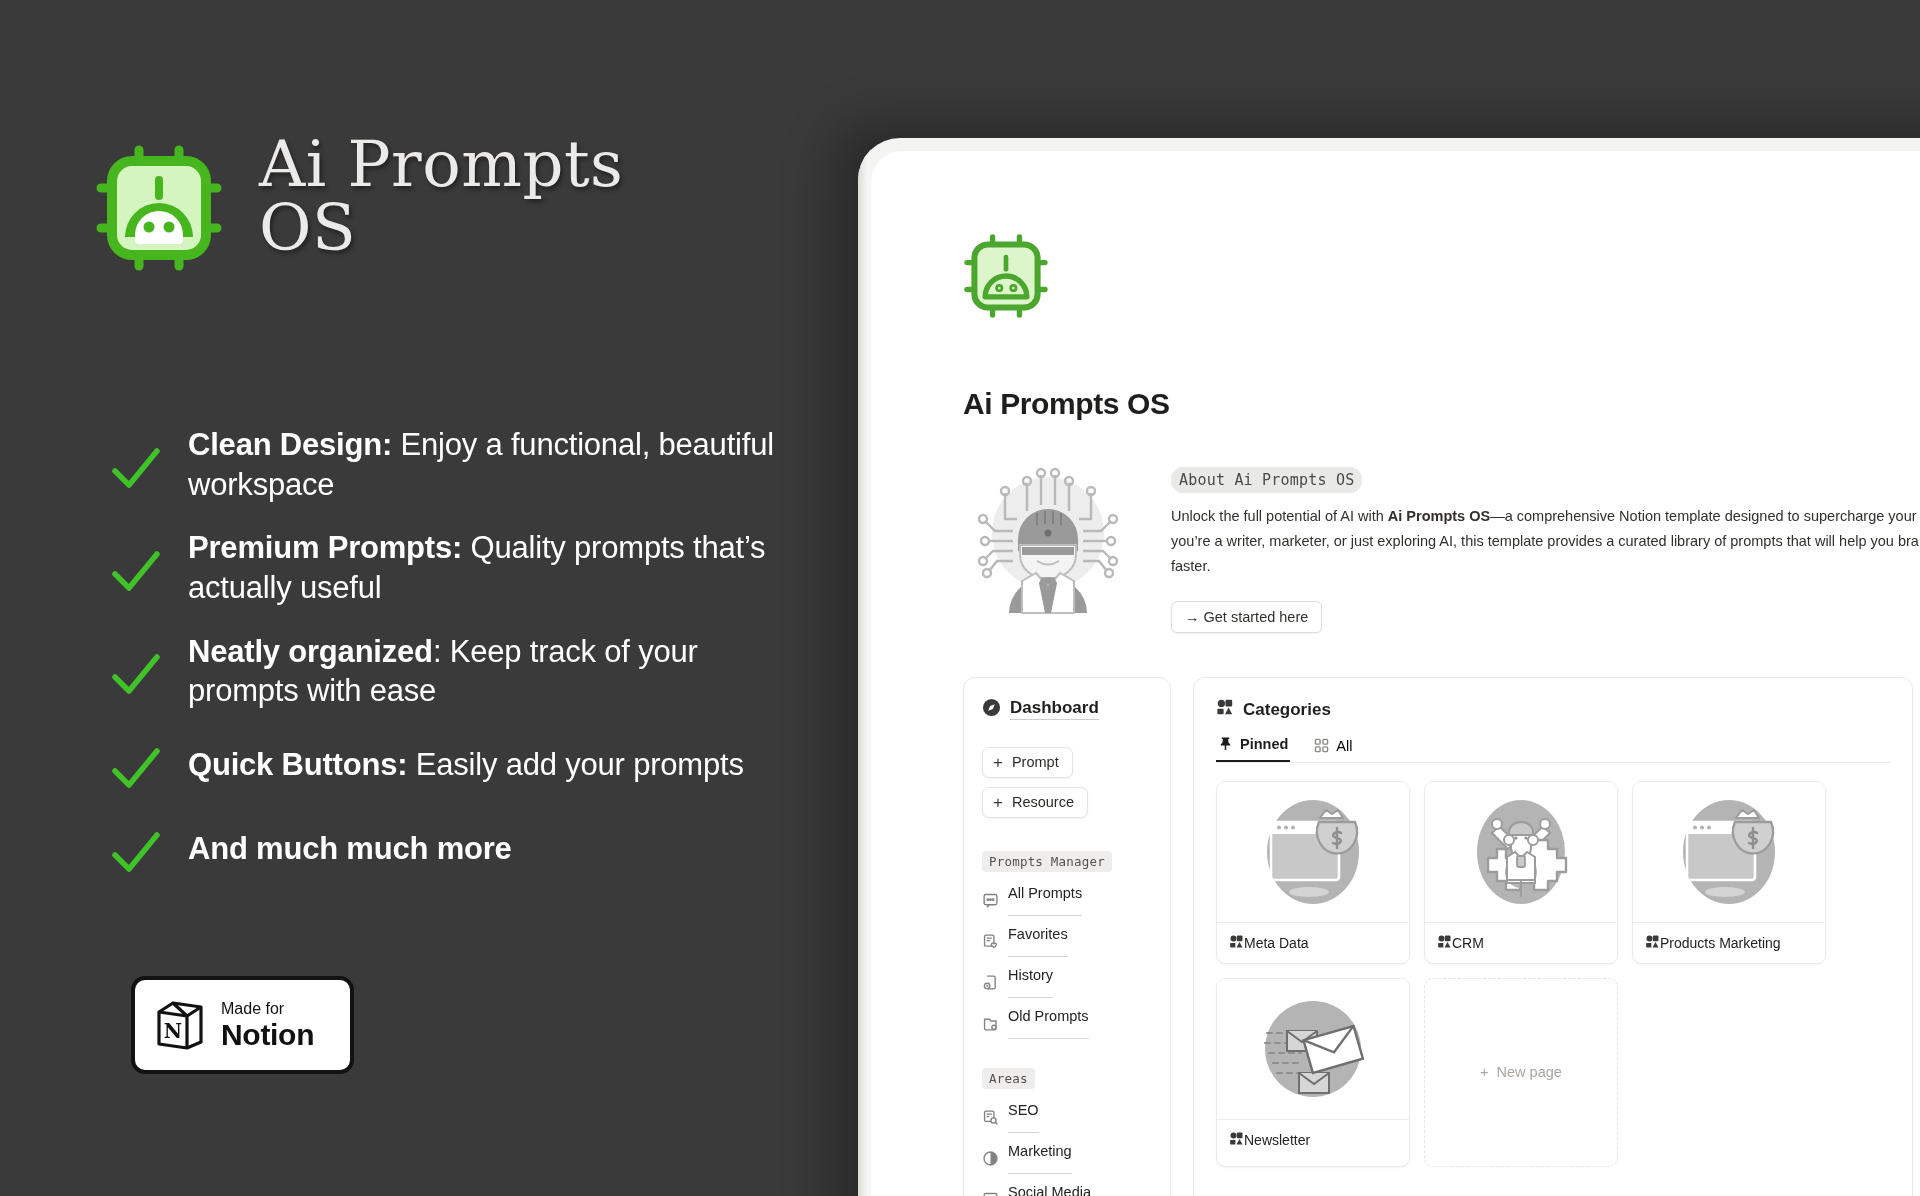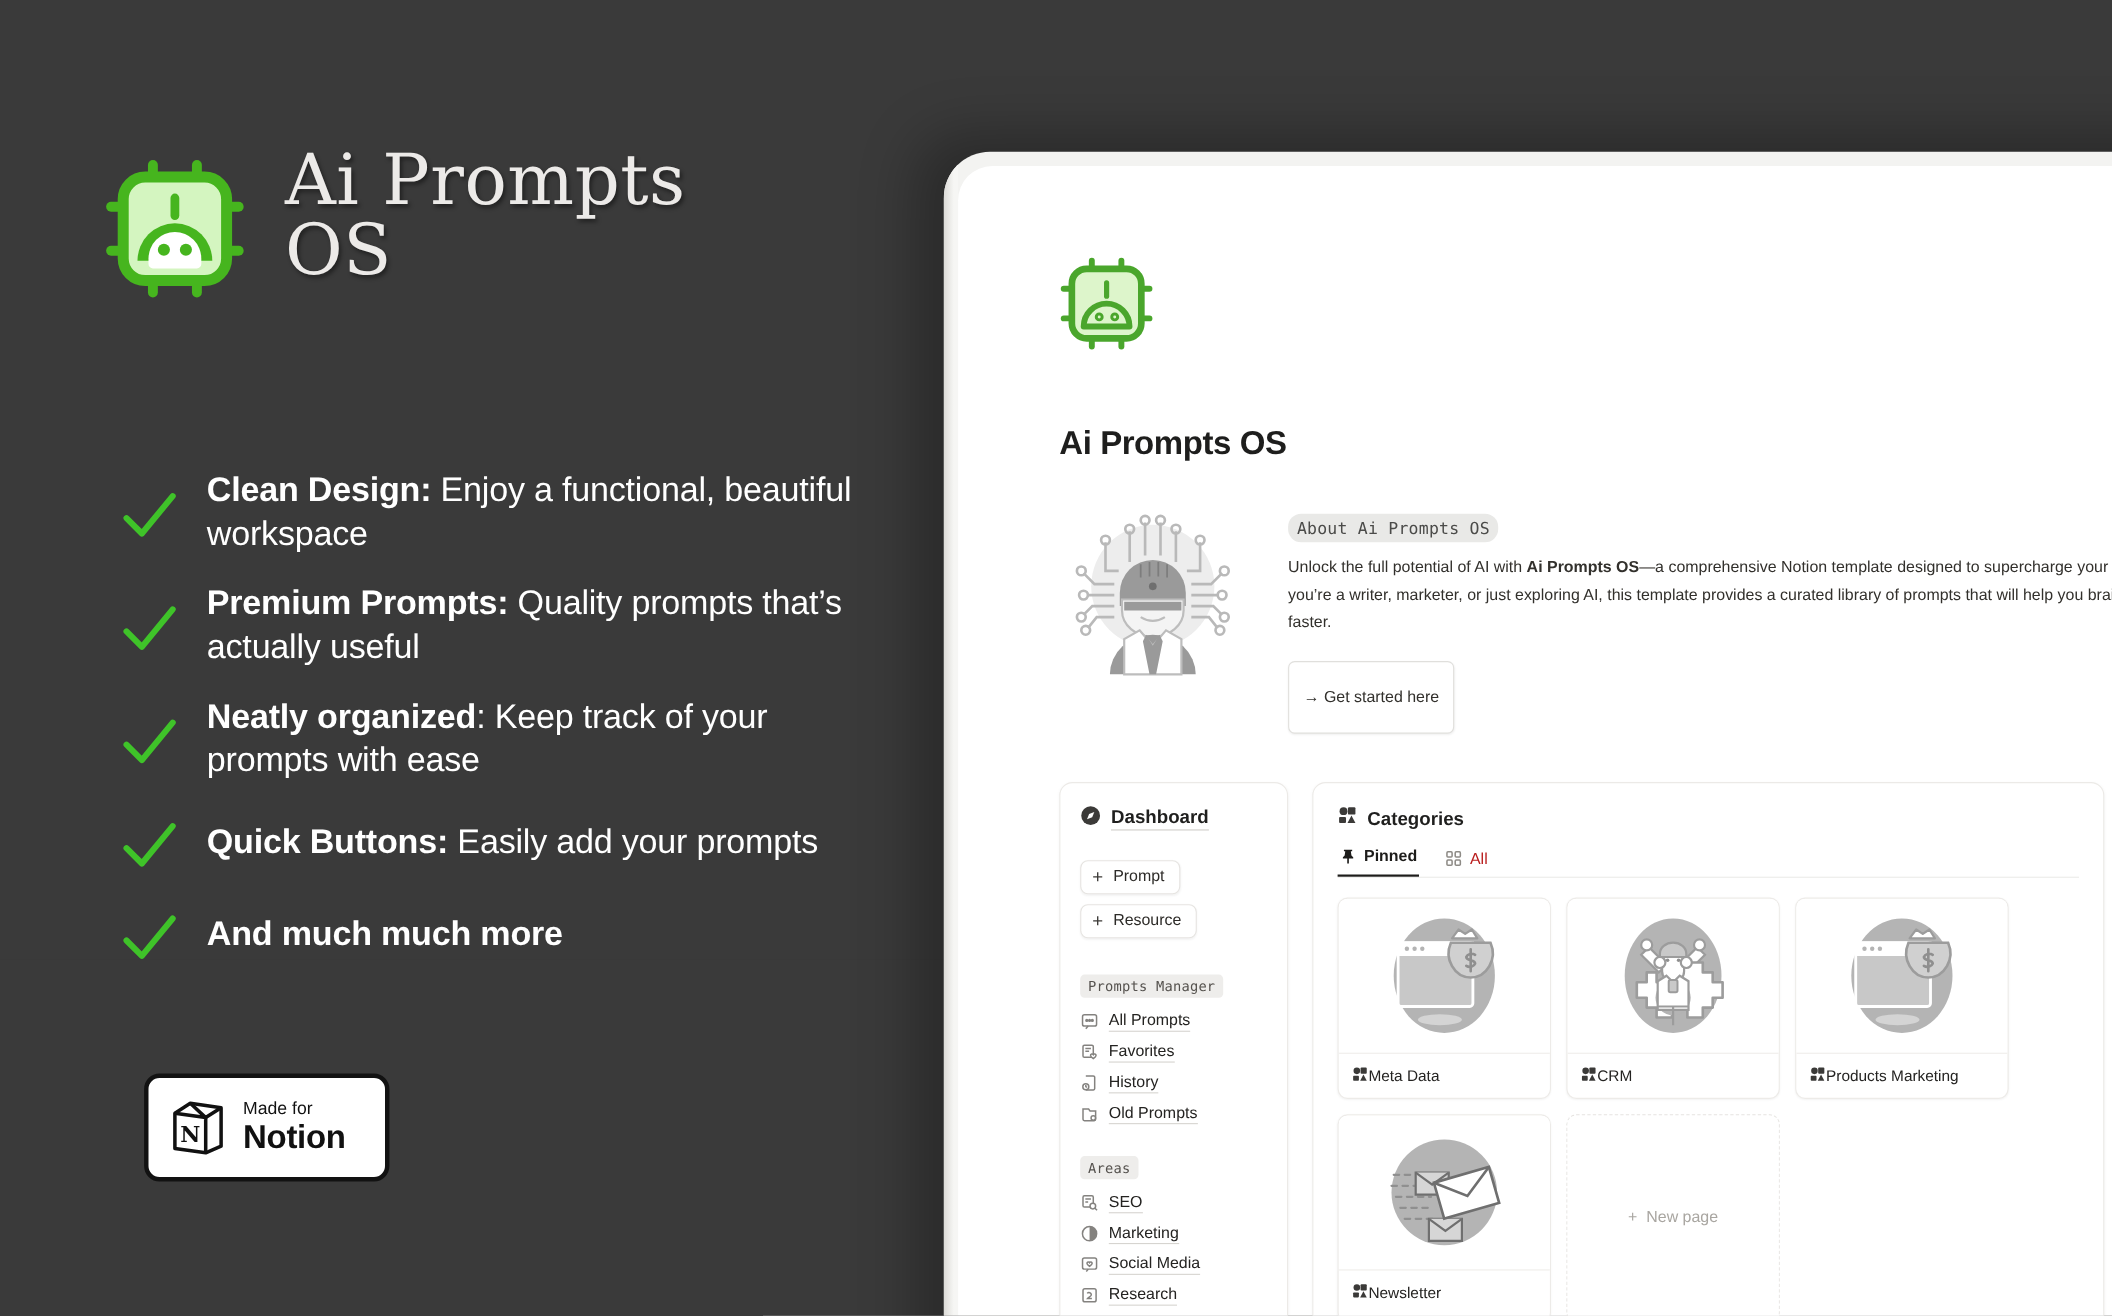--- a/index.html
+++ b/index.html
@@ -81,21 +81,21 @@
     font-size: 15px; padding: 4px 8px; border-radius: 12px; letter-spacing: .2px;
   }
   .about-text {
     margin-top: 11px; font-size: 14.5px; line-height: 1.72; color: #32302c;
     max-width: 1130px;
   }
   .about-text b { font-weight: 700; }
   .btn-get {
     display: inline-block; margin-top: 22px;
     border: 1px solid #e0dfdc; border-radius: 6px;
-    padding: 24px 13px; font-size: 14.5px; color: #32302c; background: #fff;
+    padding: 7px 13px; font-size: 14.5px; color: #32302c; background: #fff;
     box-shadow: 0 1px 2px rgba(15,15,15,.06);
   }
 
   
   .columns { display: flex; gap: 22px; margin-top: 44px; padding-right: 0; }
 
   .card {
     background: #fff; border: 1px solid #eceae7; border-radius: 12px;
     box-shadow: 0 1px 3px rgba(15,15,15,.04);
   }
@@ -118,30 +118,30 @@
 
   .sec-label {
     display: inline-block; margin-top: 24px; margin-bottom: 8px;
     background: #eeedeb; color: #55524e;
     font-family: "DejaVu Sans Mono", monospace;
     font-size: 12.5px; padding: 3px 7px; border-radius: 4px; letter-spacing: .2px;
   }
   .nav-item { display: flex; align-items: center; gap: 9px; padding: 5px 0; }
   .nav-item .nlabel {
     font-size: 14.5px; color: #242321;
-    border-bottom: 1px solid #d6d4d0; padding-bottom: 1px;
+    border-bottom: 1px solid #d6d4d0; padding-bottom: 14px;
   }
   .nav-item .ico { width: 17px; height: 17px; flex: none; opacity: .72; }
 
   
   .col-cats { width: 720px; flex: none; padding: 20px 22px 26px 22px; }
   .cats-head { display: flex; align-items: flex-end; gap: 9px; }
   .cats-head .ctitle { font-size: 17px; font-weight: 600; color: #1f1f1e; }
   .tabs { display: flex; align-items: flex-end; gap: 22px; margin-top: 16px; border-bottom: 1px solid #ecebe9; }
-  .tab { display: flex; align-items: center; gap: 7px; padding: 0 2px 8px 2px; font-size: 14.5px; color: #b91c1c; }
+  .tab { display: flex; align-items: center; gap: 7px; padding: 0 2px 8px 2px; font-size: 14.5px; color: #000000; }
   .tab.active { color: #1d1c1a; font-weight: 600; border-bottom: 2px solid #1d1c1a; }
   .tab .ico { width: 15px; height: 15px; flex: none; }
 
   .cat-grid { display: flex; flex-wrap: wrap; gap: 14px; margin-top: 18px; }
   .cat-card {
     width: 194px; border: 1px solid #edebe8; border-radius: 9px; overflow: hidden;
     background: #fff; box-shadow: 0 1px 2px rgba(15,15,15,.05);
   }
   .cat-thumb { height: 140px; display: flex; align-items: center; justify-content: center; background: #fff; }
   .cat-thumb svg { width: 128px; height: 128px; }

